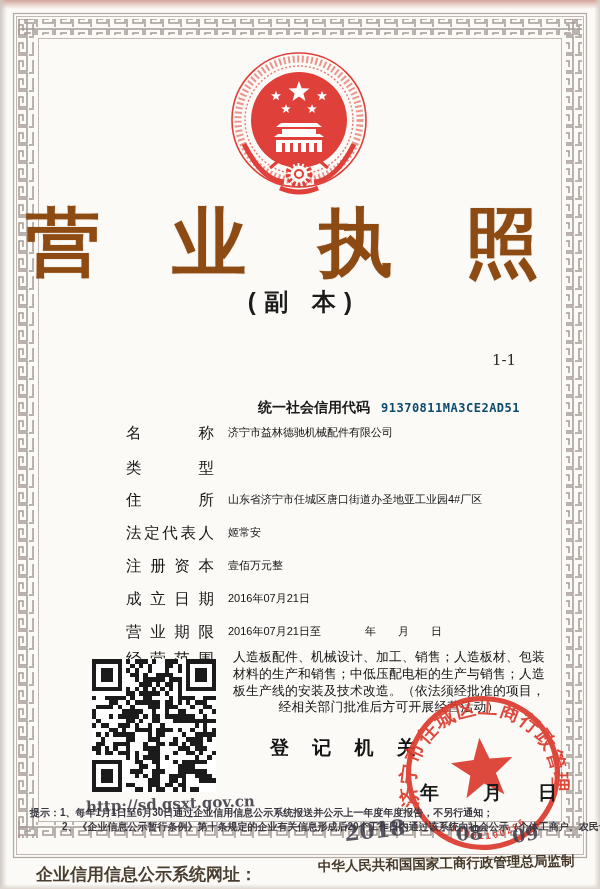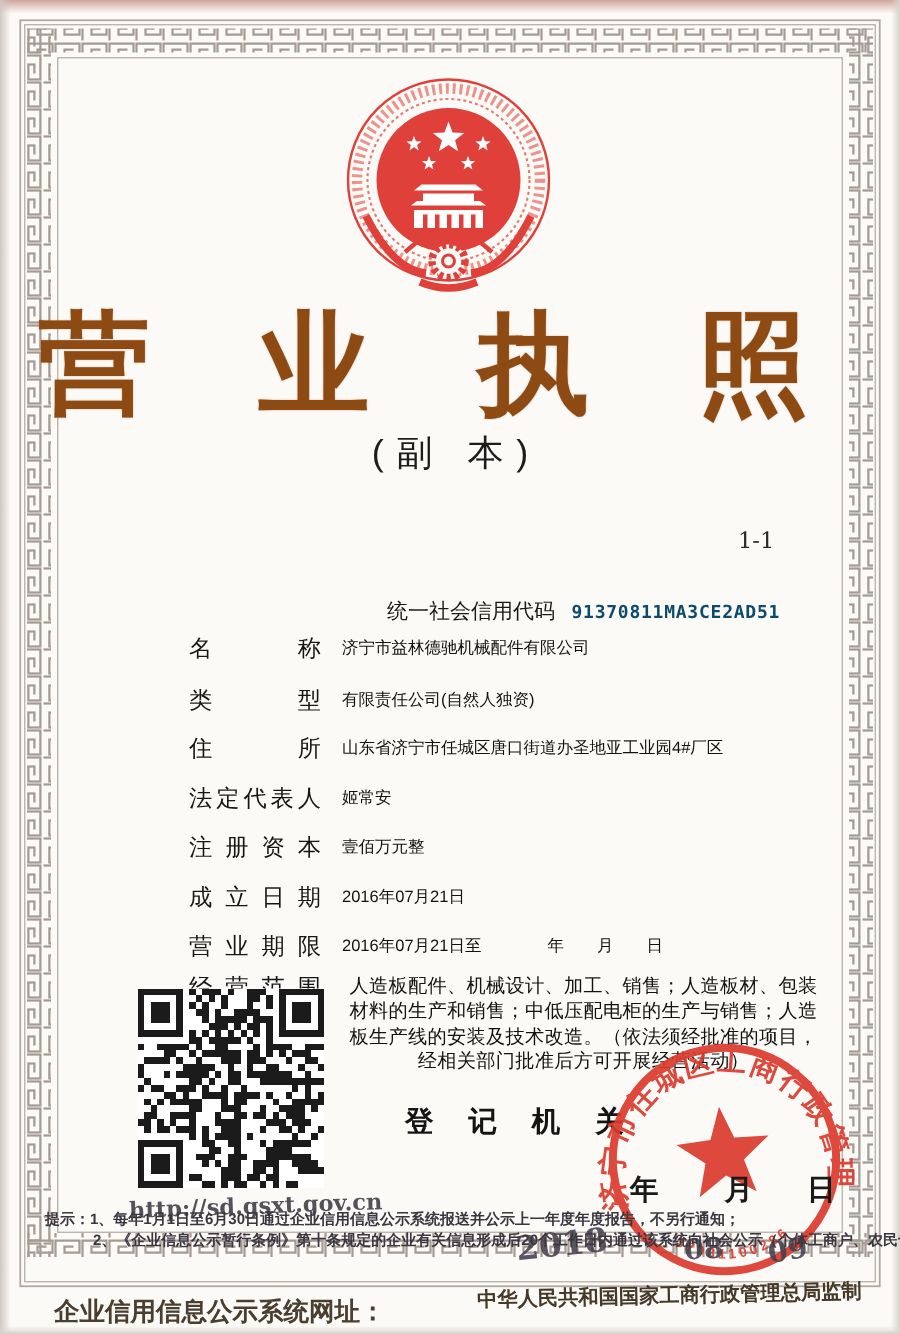--- a/index.html
+++ b/index.html
@@ -7,25 +7,25 @@
   .page{position:relative;width:600px;height:889px;background:#fbfaf6;overflow:hidden;margin:0 auto;}
   .abs{position:absolute;}
   
   .edge-top{left:0;top:0;width:600px;height:9px;background:linear-gradient(180deg,#cfa49c 0%,#e6cdc6 45%,rgba(251,250,246,0) 100%);}
   .edge-left{left:0;top:0;width:7px;height:889px;background:linear-gradient(90deg,#cfc8c2 0%,rgba(251,250,246,0) 100%);}
   .edge-right{right:0;top:0;width:6px;height:889px;background:linear-gradient(270deg,#d8d2cb 0%,rgba(251,250,246,0) 100%);}
   .edge-bottom{left:0;bottom:0;width:600px;height:5px;background:linear-gradient(0deg,#ddd6ce 0%,rgba(251,250,246,0) 100%);}
 
   .emblem{left:224px;top:52px;width:150px;height:150px;}
   .title{left:0;top:194px;width:600px;font-size:74px;font-weight:bold;color:#8d4a12;letter-spacing:.35em;text-indent:.35em;white-space:nowrap;text-shadow:0 0 1px rgba(125,60,12,.55);}
-  .subtitle{left:0;top:286px;width:600px;text-align:center;font-size:24px;font-weight:400;color:#1d1c1c;letter-spacing:.35em;text-indent:.35em;}
+  .subtitle{left:0;top:286px;width:600px;text-align:center;font-size:24px;font-weight:700;color:#1d1c1c;letter-spacing:.35em;text-indent:.35em;}
   .pageno{left:492px;top:351px;font-family:"DejaVu Serif",serif;font-size:15px;color:#2a2a2a;}
 
   .code-line{left:258px;top:379px;display:flex;align-items:baseline;gap:11px;white-space:nowrap;}
-  .code-label{font-size:14px;font-weight:400;color:#191919;}
+  .code-label{font-size:14px;font-weight:700;color:#191919;}
   .code-value{font-family:"DejaVu Sans Mono",monospace;font-size:12px;font-weight:600;color:#0c4a6e;letter-spacing:.5px;margin-top:22px;}
 
   .frow{position:absolute;left:126px;width:424px;display:flex;align-items:flex-start;}
   .flabel{flex:0 0 88px;text-align:justify;text-align-last:justify;-moz-text-align-last:justify;text-justify:inter-ideograph;font-size:15.5px;font-weight:500;color:#161616;line-height:19px;}
   .fvalue{margin-left:14px;width:322px;font-size:11px;color:#121212;line-height:18.5px;}
   .fvalue.scope{font-size:12.8px;line-height:16.8px;letter-spacing:.2px;text-align:center;}
 
   .qr{left:92px;top:659px;width:124px;height:133px;background:#fff;}
   .reg-label{left:270px;top:735px;font-size:19px;font-weight:600;color:#141414;letter-spacing:9px;white-space:nowrap;}
 
@@ -110,21 +110,20 @@
     <span class="code-label">统一社会信用代码</span>
     <span class="code-value">91370811MA3CE2AD51</span>
   </div>
 
   <div class="frow" style="top:423px">
     <div class="flabel">名称</div>
     <div class="fvalue">济宁市益林德驰机械配件有限公司</div>
   </div>
   <div class="frow" style="top:458px">
     <div class="flabel">类型</div>
-    <div class="fvalue">有限责任公司(自然人独资)</div>
   </div>
   <div class="frow" style="top:490px">
     <div class="flabel">住所</div>
     <div class="fvalue">山东省济宁市任城区唐口街道办圣地亚工业园4#厂区</div>
   </div>
   <div class="frow" style="top:523px">
     <div class="flabel">法定代表人</div>
     <div class="fvalue">姬常安</div>
   </div>
   <div class="frow" style="top:556px">

